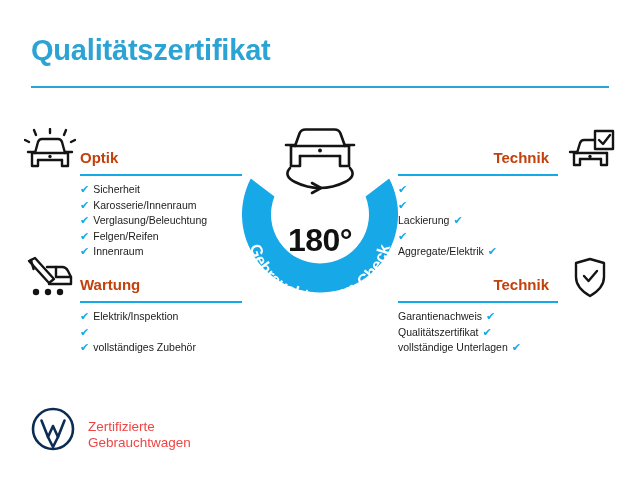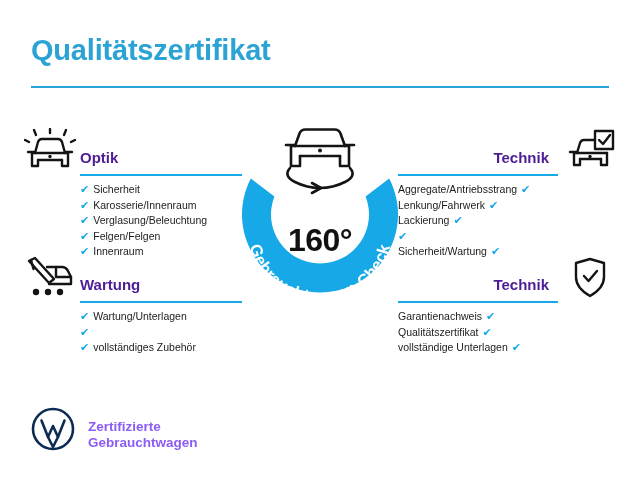--- a/index.html
+++ b/index.html
@@ -62,21 +62,21 @@
   }
   .left .sec-icon  { left: 0; }
   .right .sec-icon { right: 0; }
   .sec-icon svg { display: block; width: 100%; height: 100%; }
 
   .sec-title {
     position: absolute;
     bottom: 10px;
     font-size: 15px;
     font-weight: bold;
-    color: #4c1d95;
+    color: #c2410c;
     white-space: nowrap;
   }
   .left .sec-title  { left: 56px; text-align: left; }
   .right .sec-title { right: 67px; text-align: right; }
 
   .sec-rule {
     position: absolute;
     height: 2px;
     background: #17a8e8;
     bottom: 0;
@@ -137,22 +137,22 @@
     left: 31px;
     top: 407px;
     display: flex;
     align-items: center;
     gap: 13px;
   }
   #vw-mark { width: 44px; height: 44px; }
   #vw-mark svg { display: block; width: 100%; height: 100%; }
   #footer-text {
     font-size: 13.5px;
-    font-weight: bold;
-    color: #8b5cf6;
+    font-weight: normal;
+    color: #ef4444;
     line-height: 16px;
     white-space: pre-line;
     margin-top: 12px;
   }
 </style>
 </head>
 <body>
 
 <div id="page">
 
@@ -191,21 +191,21 @@
       <li>
           <span class="chk">✔</span>
           <span>Karosserie/Innenraum</span>
         </li>
       <li>
           <span class="chk">✔</span>
           <span>Verglasung/Beleuchtung</span>
         </li>
       <li>
           <span class="chk">✔</span>
-          <span>Felgen/Felgen</span>
+          <span>Felgen/Reifen</span>
         </li>
       <li>
           <span class="chk">✔</span>
           <span>Innenraum</span>
         </li>
     </ul>
   </div>
 
   <div class="section sec-wartung left">
     <div class="sec-head">
@@ -221,21 +221,21 @@
           <circle cx="24" cy="37" r="3.2" fill="#141414"></circle>
           <circle cx="36" cy="37" r="3.2" fill="#141414"></circle>
         </svg>
       </span>
       <span class="sec-title">Wartung</span>
       <span class="sec-rule"></span>
     </div>
     <ul class="checklist">
       <li>
           <span class="chk">✔</span>
-          <span>Wartung/Unterlagen</span>
+          <span>Elektrik/Inspektion</span>
         </li>
       <li>
           <span class="chk">✔</span>
         </li>
       <li>
           <span class="chk">✔</span>
           <span>vollständiges Zubehör</span>
         </li>
     </ul>
   </div>
@@ -256,36 +256,34 @@
           </g>
           <circle cx="26" cy="28.5" r="1.7" fill="#141414"></circle>
         </svg>
       </span>
       <span class="sec-title">Technik</span>
       <span class="sec-rule"></span>
     </div>
     <ul class="checklist">
       <li>
           <span class="chk">✔</span>
-          <span>Aggregate/Antriebsstrang</span>
-        </li>
-      <li>
-          <span class="chk">✔</span>
-          <span>Lenkung/Fahrwerk</span>
+        </li>
+      <li>
+          <span class="chk">✔</span>
         </li>
       <li>
           <span class="chk">✔</span>
           <span>Lackierung</span>
         </li>
       <li>
           <span class="chk">✔</span>
         </li>
       <li>
           <span class="chk">✔</span>
-          <span>Sicherheit/Wartung</span>
+          <span>Aggregate/Elektrik</span>
         </li>
     </ul>
   </div>
 
   <div class="section sec-garantie right">
     <div class="sec-head">
       <span class="sec-icon">
         <svg viewBox="0 0 52 46">
           <g fill="none" stroke="#141414" stroke-width="2.4" stroke-linecap="round" stroke-linejoin="round">
             <path d="M26 4 L40 8 L40 22 Q40 33 26 41 Q12 33 12 22 L12 8 Z"></path>
@@ -333,21 +331,21 @@
         <path d="M119 27 L128 27"></path>
         <path d="M64 50 Q57 58 69 64 Q81 70 94 70 Q107 70 119 64 Q131 58 124 50"></path>
         <path d="M86 65 L95 70 L86 75"></path>
       </g>
       <circle cx="94" cy="32.5" r="2" fill="#141414"></circle>
 
       <text font-family="Liberation Sans, sans-serif" font-size="16.5" font-weight="bold" fill="#ffffff" letter-spacing="0.2">
         <textPath href="#ringTextPath" startOffset="50%" text-anchor="middle" id="ring-label-textpath">Gebrauchtwagen-Check</textPath>
       </text>
     </svg>
-    <div id="badge-degrees">160°</div>
+    <div id="badge-degrees">180°</div>
   </div>
 
   <div id="footer-logo">
     <span id="vw-mark">
       <svg viewBox="0 0 44 44">
         <circle cx="22" cy="22" r="20" fill="none" stroke="#0d2c54" stroke-width="2.6"></circle>
         <g fill="none" stroke="#0d2c54" stroke-width="2.6" stroke-linejoin="round" stroke-linecap="round">
           <path d="M10.5 13.5 L17 30 L22 19 L27 30 L33.5 13.5"></path>
           <path d="M17 30 L22 40 L27 30"></path>
         </g>

